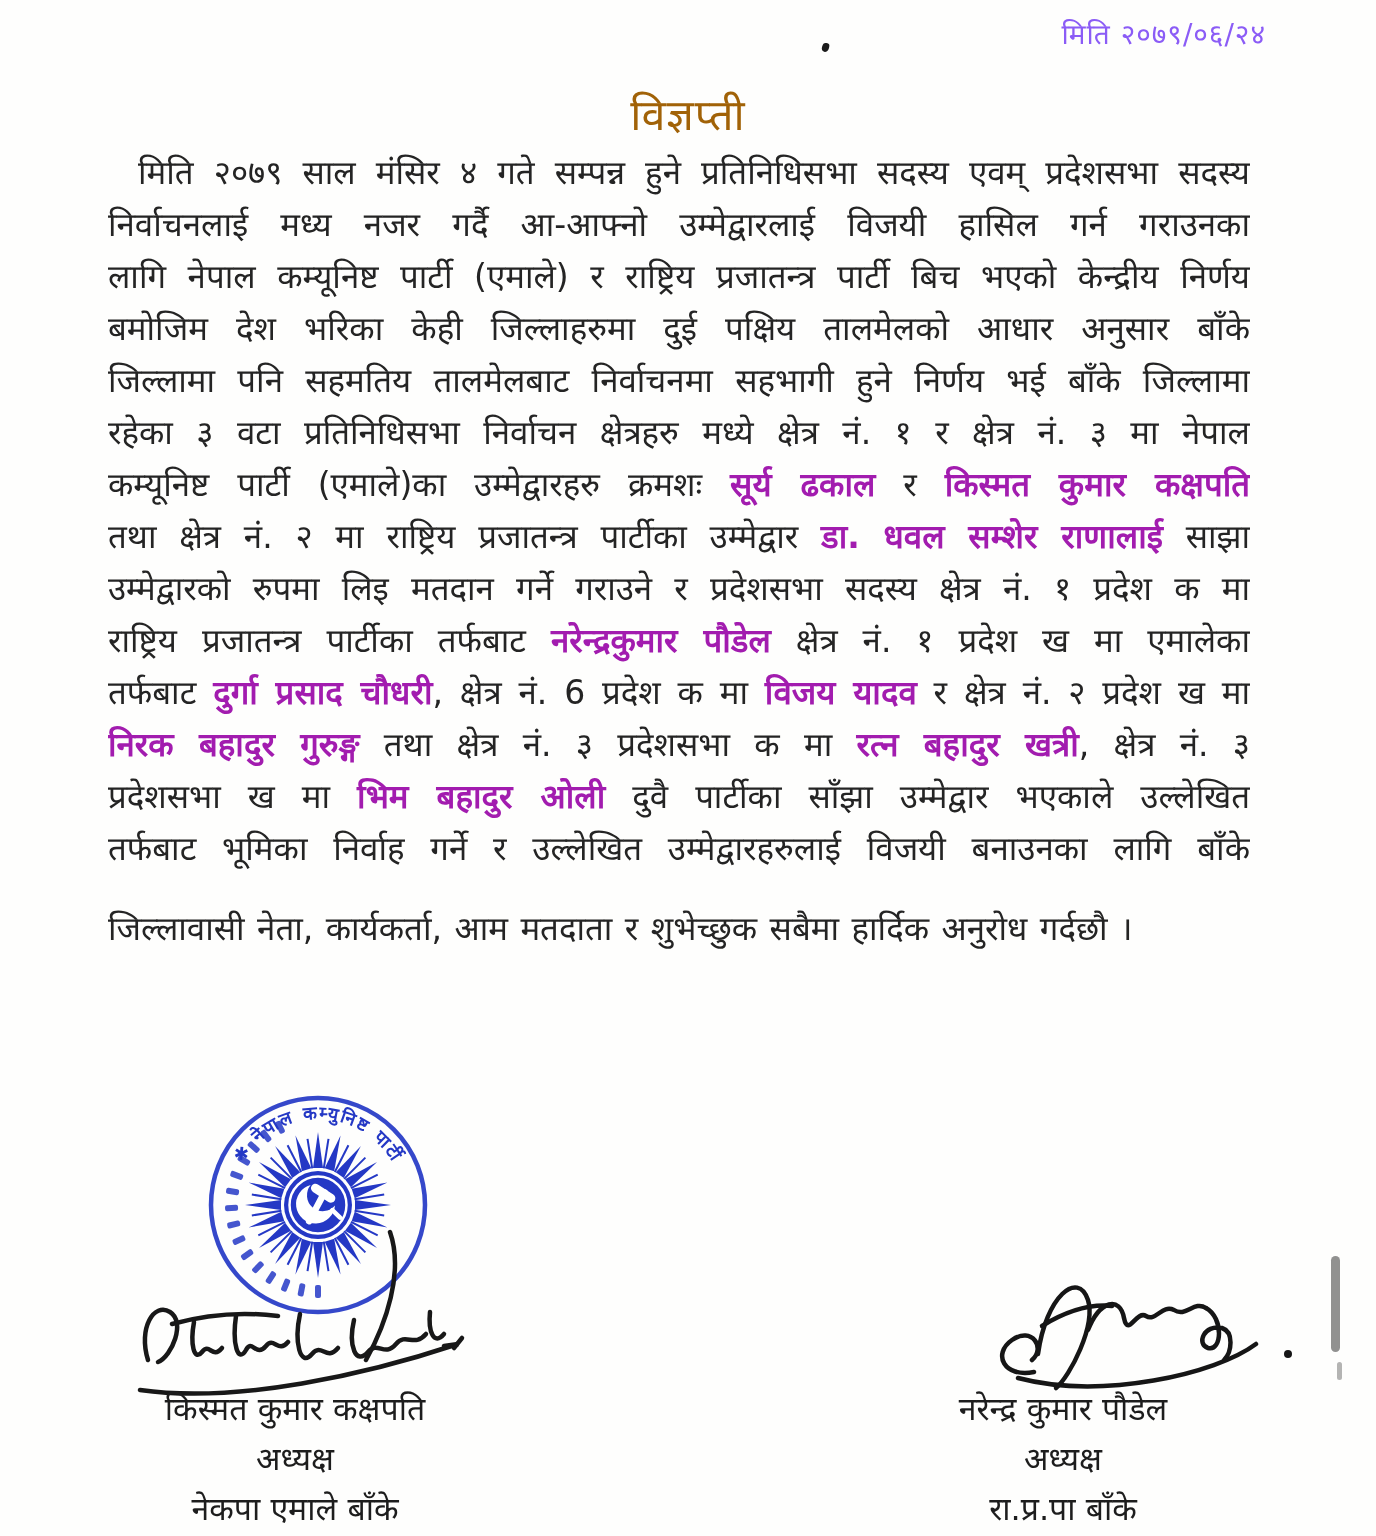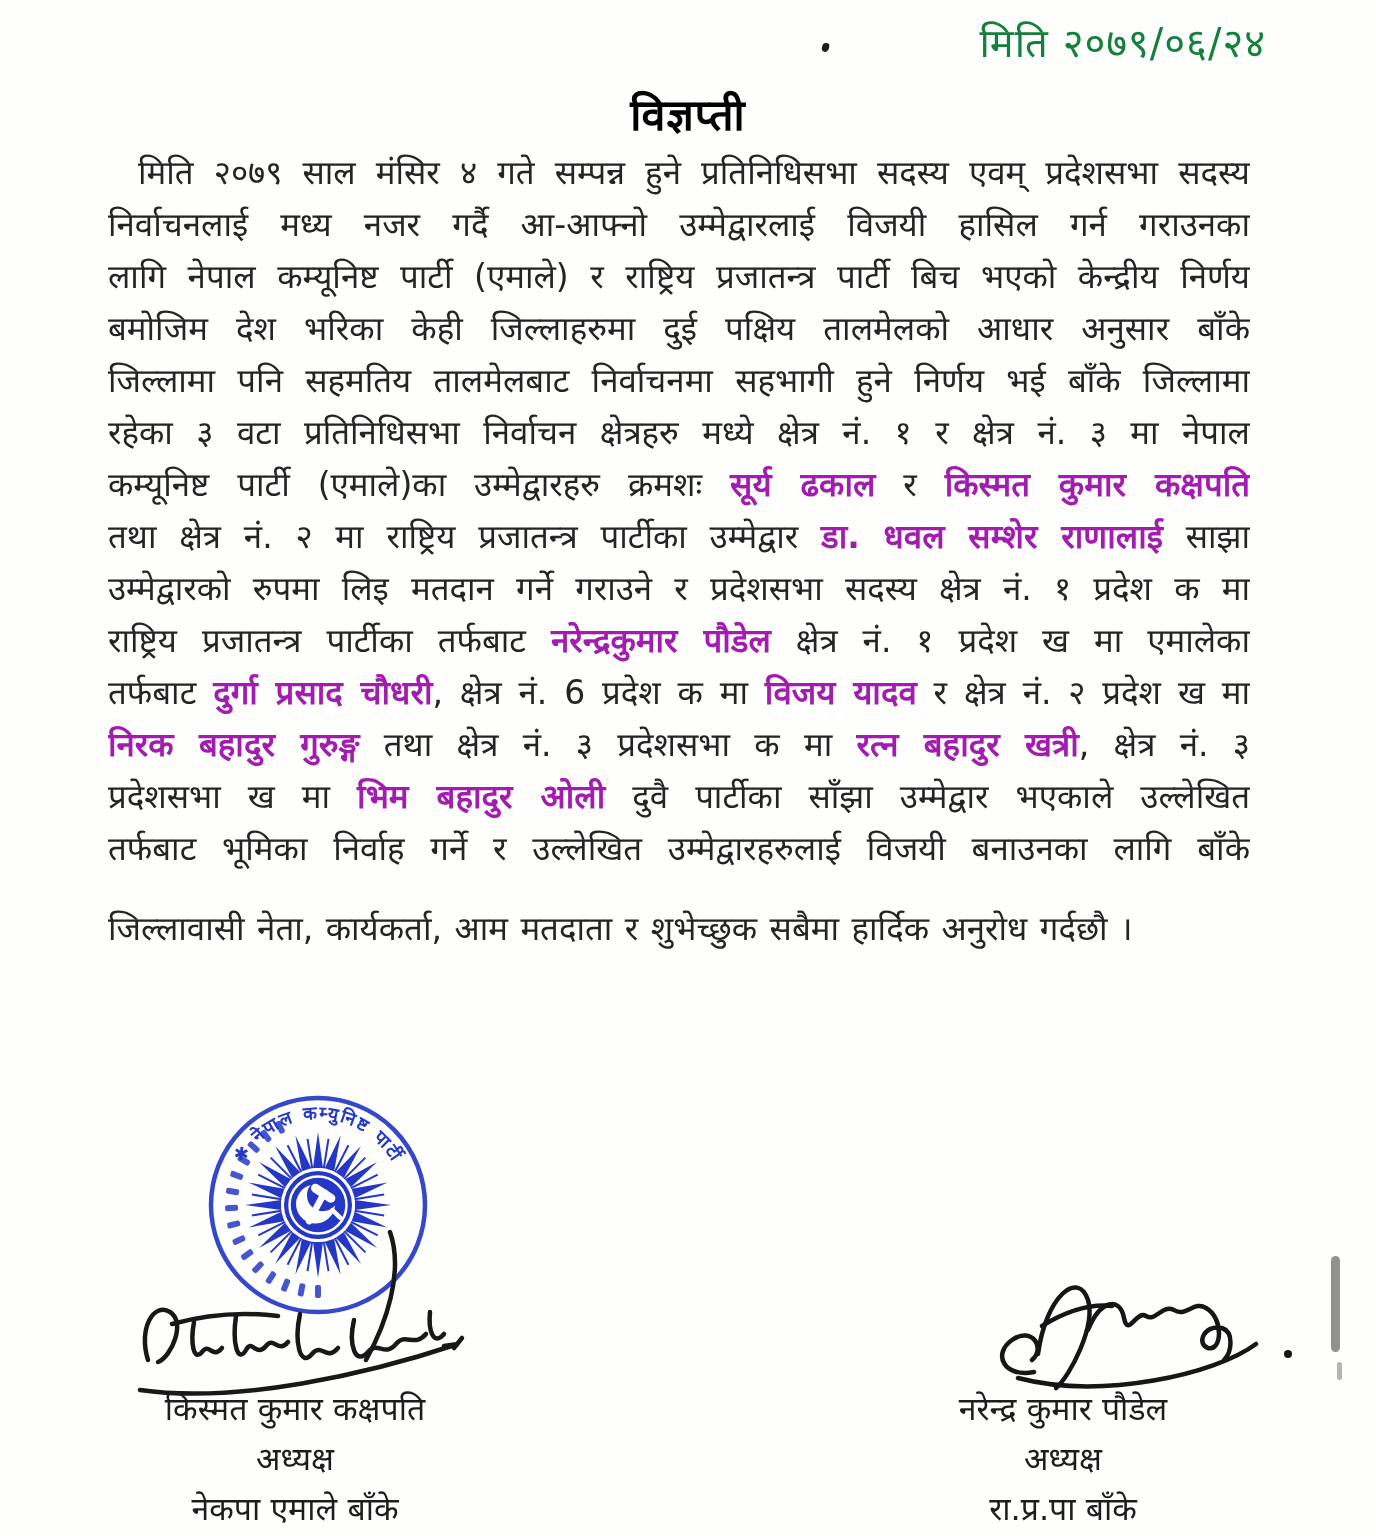--- a/index.html
+++ b/index.html
@@ -7,31 +7,31 @@
     width:1376px;height:1536px;
     background:#e9e9e7;
     font-family:"DejaVu Sans","Liberation Sans",sans-serif;
   }
   .sheet{
     position:relative;width:1376px;height:1536px;overflow:hidden;
     background:#fefefd;color:#1f1f1f;
   }
   .date-line{
     position:absolute;top:14px;right:110px;
-    font-size:40px;letter-spacing:1px;color:#15803d;
+    font-size:28px;letter-spacing:1px;color:#8b5cf6;
     white-space:nowrap;
   }
   .ink-dot{
     position:absolute;left:822px;top:43px;width:7px;height:9px;
     background:#1b1b1b;border-radius:50% 40% 55% 50%;
     transform:rotate(15deg);
   }
   .doc-title{
     position:absolute;top:84px;left:0;right:0;
-    text-align:center;font-size:43px;font-weight:700;color:#000000;
+    text-align:center;font-size:43px;font-weight:400;color:#a16207;
     letter-spacing:1px;
   }
   .body-wrap{
     position:absolute;left:108px;top:148px;width:1142px;
     font-size:33px;color:#242424;
   }
   .bline{
     height:52px;line-height:49px;text-align:justify;overflow:hidden;
     word-spacing:2px;
   }

